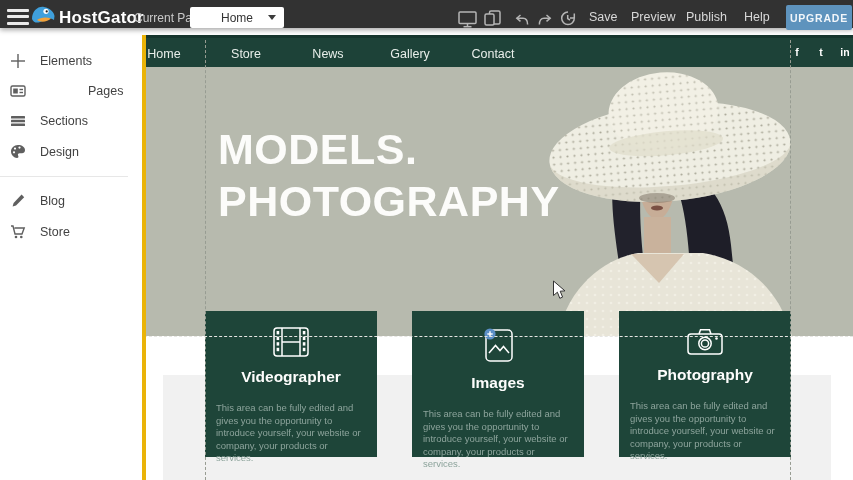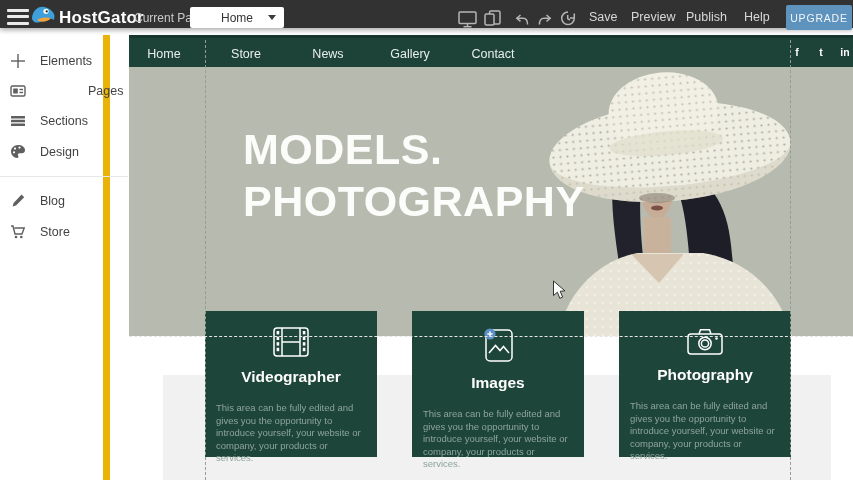--- a/index.html
+++ b/index.html
@@ -18,43 +18,43 @@
   .page-select { position:absolute; left:190px; top:7px; width:94px; height:21px; background:#fff;
                  border-radius:2px; display:flex; align-items:center; justify-content:center;
                  font-size:12px; color:#333; cursor:pointer; }
   .page-select .caret { position:absolute; right:8px; top:8px; width:0; height:0;
                  border-left:4px solid transparent; border-right:4px solid transparent;
                  border-top:5px solid #3c3c3c; }
   .tb-icon { position:absolute; top:10px; cursor:pointer; }
   .tb-text { position:absolute; top:10px; font-size:12.5px; color:#d8d8d8; cursor:pointer; }
   .upgrade { position:absolute; left:786px; top:5px; width:66px; height:25px; background:#5e93bd;
              border:0; border-radius:2px; color:#f2f6fa; font-size:10.5px; letter-spacing:.8px;
-             font-family:"Liberation Sans", sans-serif; cursor:pointer; }
+             font-family:"Liberation Sans", sans-serif; cursor:pointer;font-weight:bold; }
 
   
-  .sidebar { position:absolute; left:0; top:35px; width:110px; height:445px; background:#fff;
-             border-right:7px solid #eab308; z-index:30; }
+  .sidebar { position:absolute; left:0; top:35px; width:146px; height:445px; background:#fff;
+             border-right:4px solid #eab308; z-index:30; }
   .side-item { position:absolute; left:10px; width:112px; height:20px; display:flex;
                align-items:center; cursor:pointer; }
   .side-item .ic { width:17px; height:17px; flex:0 0 17px; display:flex; align-items:center; }
   .side-item .lbl { margin-left:13px; font-size:12.5px; color:#424242; }
   .side-divider { position:absolute; left:0; top:141px; width:128px; height:1px; background:#e7e7e7; }
 
   
   .canvas { position:absolute; left:129px; top:35px; width:724px; height:445px; background:#fff; overflow:hidden; }
   .site-nav { position:absolute; left:0; top:0; width:724px; height:32px; background:#1d4238;
               border-top:3px solid #16362e; }
   .nav-item { position:absolute; top:9px; width:60px; text-align:center; font-size:12.5px;
               color:#e8eeea; cursor:pointer; }
   .social { position:absolute; top:8px; width:18px; text-align:center; font-size:10.5px;
             font-weight:bold; color:#fff; cursor:pointer; }
 
   .hero { position:absolute; left:0; top:32px; width:724px; height:269px; background:#b7baae; overflow:hidden; }
   .hero-title { position:absolute; left:89px; top:56px; color:#fcfcfa; font-weight:bold;
-                font-size:43px; line-height:52px; letter-spacing:.5px;margin-left:25px; }
+                font-size:43px; line-height:52px; letter-spacing:.5px; }
   .woman { position:absolute; left:414px; top:0; }
 
   .gray-section { position:absolute; left:34px; top:340px; width:668px; height:105px; background:#f1f1f1; }
 
   .card { position:absolute; top:276px; width:172px; height:146px; background:#1e4539;
           display:flex; flex-direction:column; align-items:center; }
   .card .c-icon { margin-top:16px; height:36px; display:flex; align-items:center; }
   .card .c-title { margin-top:11px; font-size:15.5px; font-weight:bold; color:#fdfdfc; }
   .card .c-body { margin-top:16px; width:150px; text-align:left; font-size:9.5px;
                   line-height:12.5px; color:#8da49c; }

